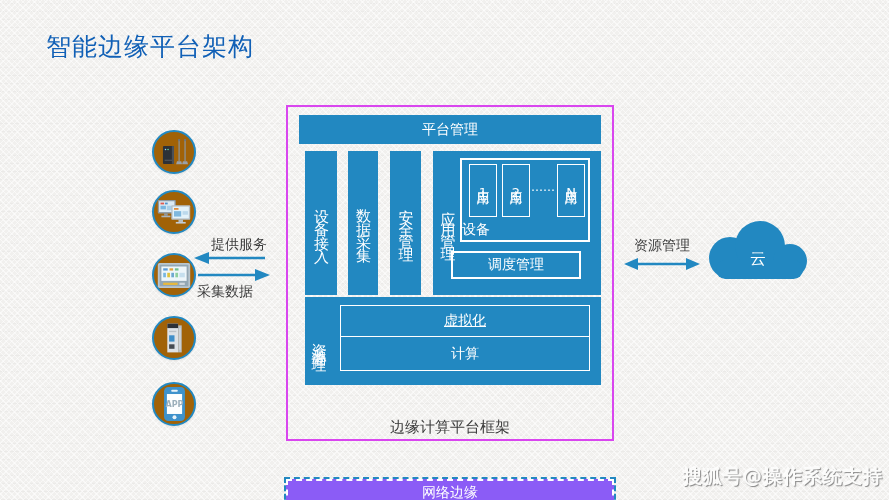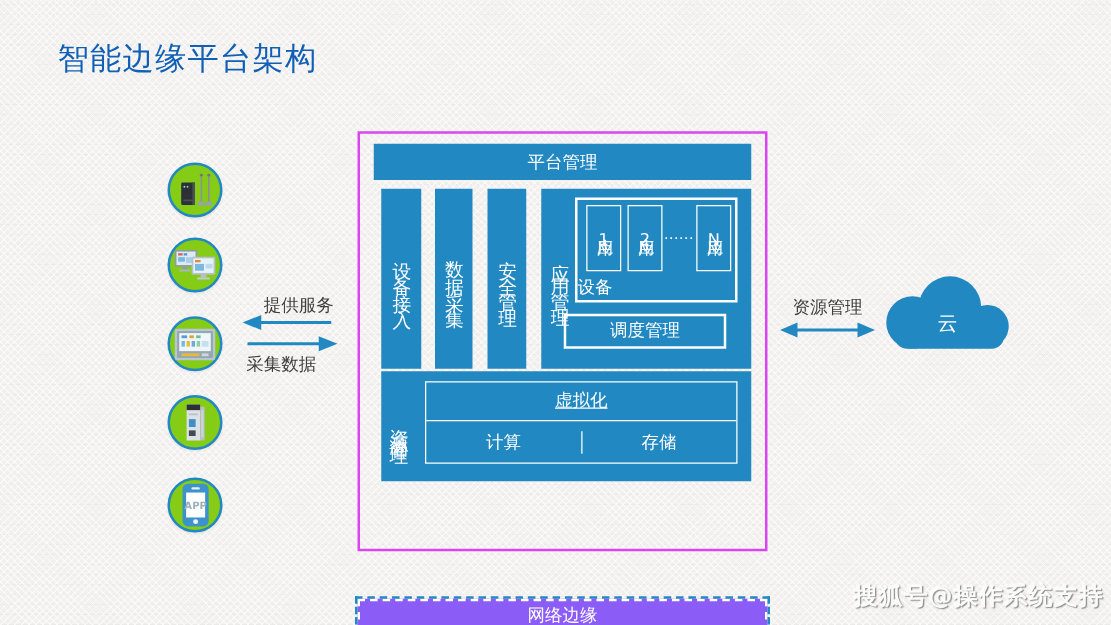--- a/index.html
+++ b/index.html
@@ -16,22 +16,22 @@
   .abs { position:absolute; }
 
   .page-title {
     left:46px; top:30px;
     font-size:25px; font-weight:normal; letter-spacing:1px;
     color:#1160b6;
   }
 
   
   .device-circle {
-    left:134px; width:44px; height:44px;
-    background:#84cc16; border:2px solid #2288c1; border-radius:50%;
+    left:152px; width:44px; height:44px;
+    background:#a16207; border:2px solid #2288c1; border-radius:50%;
     display:flex; align-items:center; justify-content:center;
     box-shadow:0 1px 2px rgba(0,0,0,.08);
   }
 
   
   .flow-label { font-size:14px; color:#3d3d3d; }
 
   
   .main-box {
     left:286px; top:105px; width:328px; height:336px;
@@ -244,25 +244,25 @@
     </div>
     <div class="sched-box">调度管理</div>
   </div>
 
   <div class="resource-panel blue">
     <span class="vtext mid resource-label">资源管理</span>
     <div class="virt-box">
       <div class="virt-top">虚拟化</div>
       <div class="virt-row">
         <div class="virt-cell">计算</div>
-        <div class="virt-cell">存储</div>
       </div>
     </div>
   </div>
 
+  <div class="framework-caption">边缘计算平台框架</div>
 </div>
 
 <div class="abs network-edge">网络边缘</div>
 
 <div class="abs flow-label" style="left:634px; top:237px">资源管理</div>
 <svg class="abs" style="left:623px; top:254px" width="78" height="20" viewBox="0 0 78 20">
   <line x1="13" y1="10" x2="65" y2="10" stroke="#2288c1" stroke-width="2.4"></line>
   <polygon points="1,10 15,4 15,16" fill="#2288c1"></polygon>
   <polygon points="77,10 63,4 63,16" fill="#2288c1"></polygon>
 </svg>

